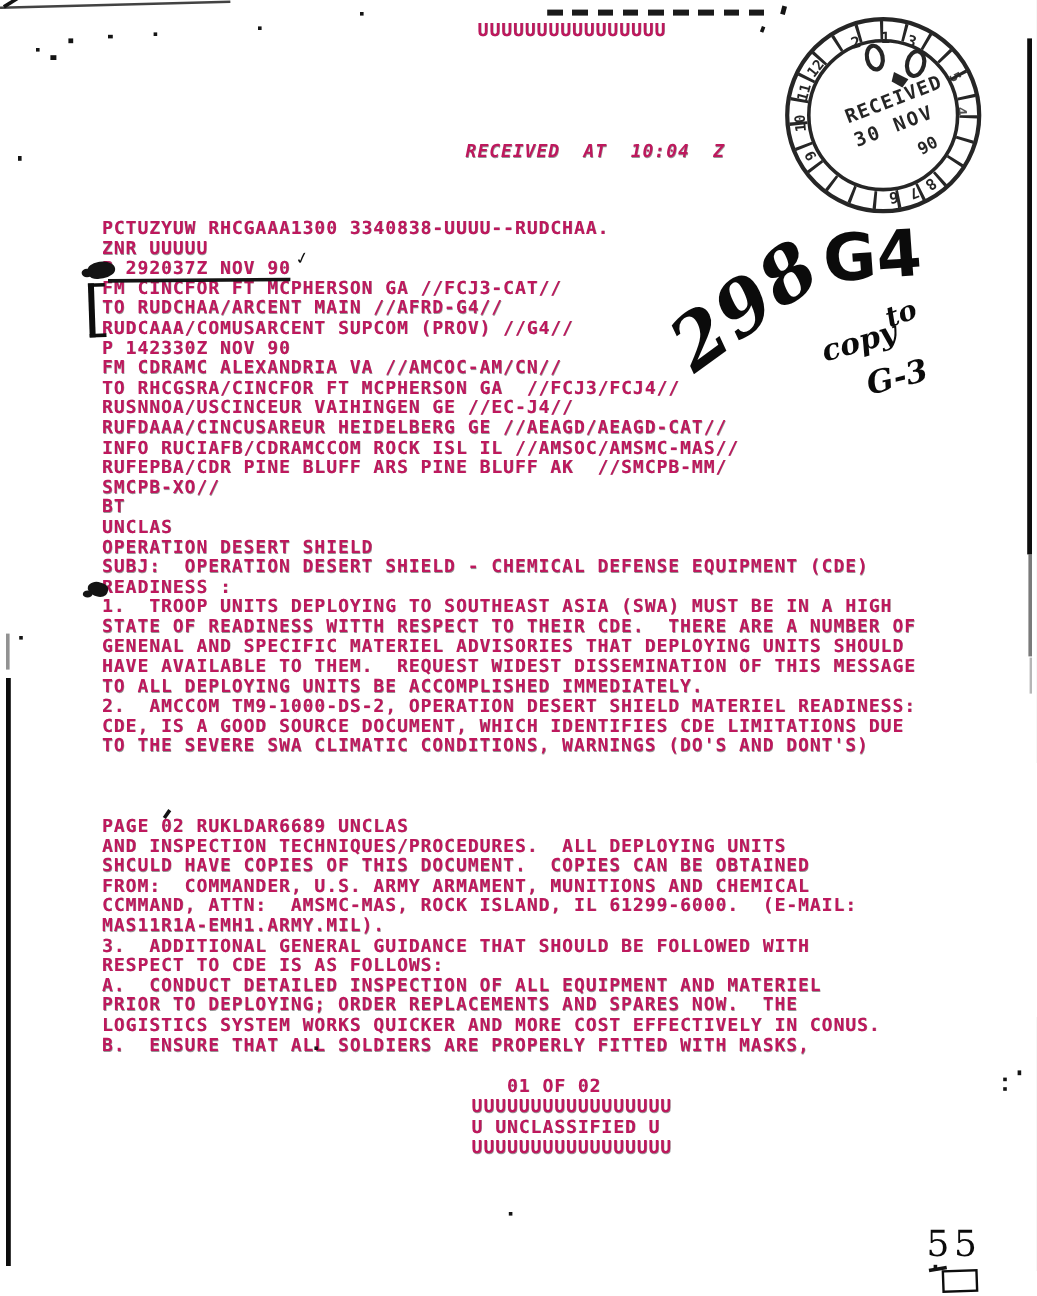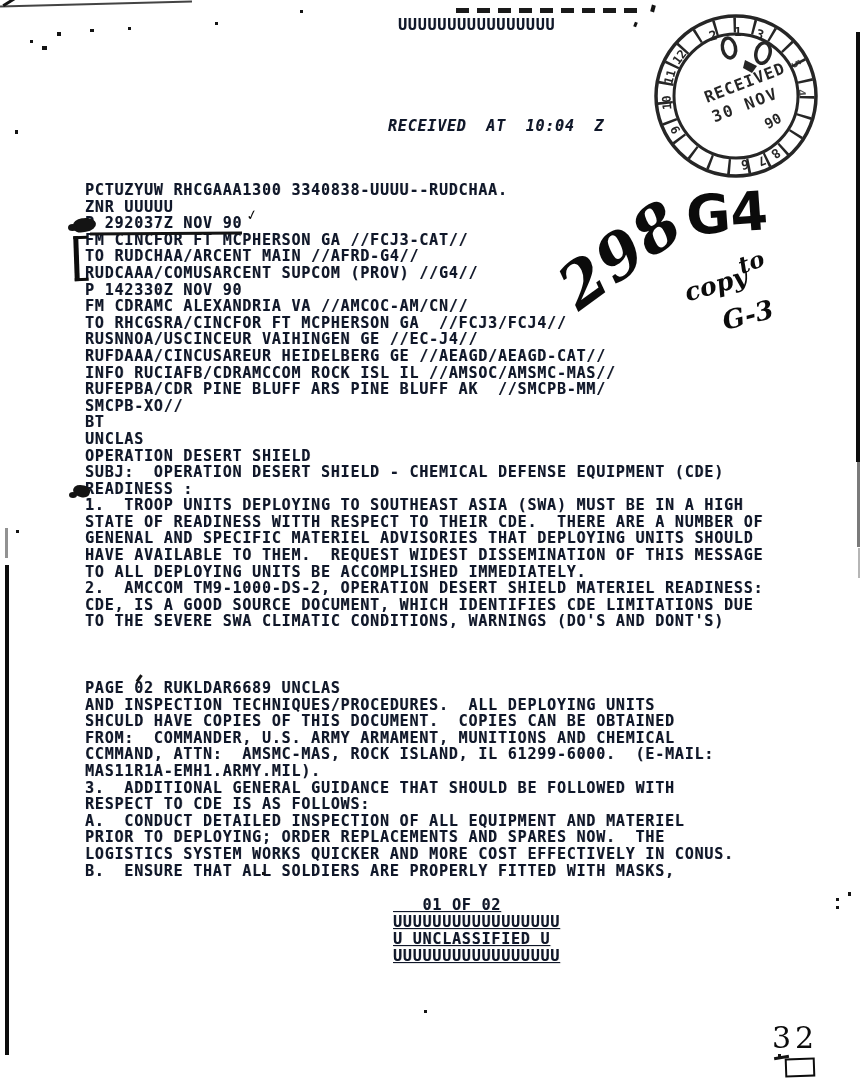--- a/index.html
+++ b/index.html
@@ -3,25 +3,25 @@
 <meta charset="utf-8">
 <style>
   html,body{margin:0;padding:0;background:#e8e8e6;}
   #page{
     position:relative;width:864px;height:1080px;background:#ffffff;
     overflow:hidden;font-family:"DejaVu Sans Mono",monospace;
   }
   .mono{
     position:absolute;
     font:700 15px/16.6px "DejaVu Sans Mono",monospace;
-    letter-spacing:0.8px;color:#0f172a;white-space:pre;
+    letter-spacing:0.8px;color:#be185d;white-space:pre;
     text-shadow:0.4px 0.3px 0 rgba(22,22,22,0.45);
   }
   .mono .line{height:16.6px;}
-  .footer-block .line{height:17px;text-decoration:underline;}
+  .footer-block .line{height:17px;}
   .hw{position:absolute;color:#0b0b0b;font-family:"DejaVu Serif",serif;font-style:italic;}
   .artifact{position:absolute;background:#141414;}
   .edge{position:absolute;background:#0d0d0d;}
   svg text{font-family:"DejaVu Sans Mono",monospace;font-weight:bold;fill:#151515;}
 </style>
 </head>
 <body>
 
 <div id="page">
 
@@ -86,21 +86,21 @@
     <text x="66" y="104" font-size="16" transform="rotate(-21 96 100)" style="letter-spacing:2px">30 NOV</text>
     <text x="120" y="118" font-size="14" transform="rotate(-28 128 114)">90</text>
   </svg>
 
   <div class="hw" style="left:553px;top:218px;font-size:62px;font-weight:700;transform:rotate(-36deg);letter-spacing:2px">298</div>
   <div class="hw" style="left:686px;top:182px;font-size:54px;font-weight:700;font-style:normal;font-family:'DejaVu Sans',sans-serif;transform:rotate(-4deg)">G4</div>
   <div class="hw" style="left:684px;top:270px;font-size:25px;font-weight:700;transform:rotate(-16deg)">copy</div>
   <div class="hw" style="left:738px;top:248px;font-size:23px;font-weight:700;transform:rotate(-20deg)">to</div>
   <div class="hw" style="left:722px;top:300px;font-size:26px;font-weight:700;transform:rotate(-14deg)">G-3</div>
 
-  <div class="hw" style="left:772px;top:1020px;font-size:30px;font-style:normal;font-family:'DejaVu Serif',serif;letter-spacing:4px">32</div>
+  <div class="hw" style="left:772px;top:1020px;font-size:30px;font-style:normal;font-family:'DejaVu Serif',serif;letter-spacing:4px">55</div>
   <div class="artifact" style="left:778px;top:1054px;width:3px;height:3px"></div>
   <div style="position:absolute;left:785px;top:1058px;width:26px;height:15px;border:2.5px solid #0d0d0d;transform:rotate(-2deg)"></div>
   <div class="artifact" style="left:774px;top:1056px;width:15px;height:2.5px;transform:rotate(-10deg)"></div>
 
   <div class="edge" style="left:856px;top:32px;width:4px;height:430px"></div>
   <div class="edge" style="left:857px;top:462px;width:3px;height:85px;opacity:.55"></div>
   <div class="edge" style="left:858px;top:548px;width:2px;height:30px;opacity:.3"></div>
   <div class="edge" style="left:5px;top:565px;width:3.5px;height:490px"></div>
   <div class="edge" style="left:5px;top:528px;width:2.5px;height:30px;opacity:.45"></div>
 

